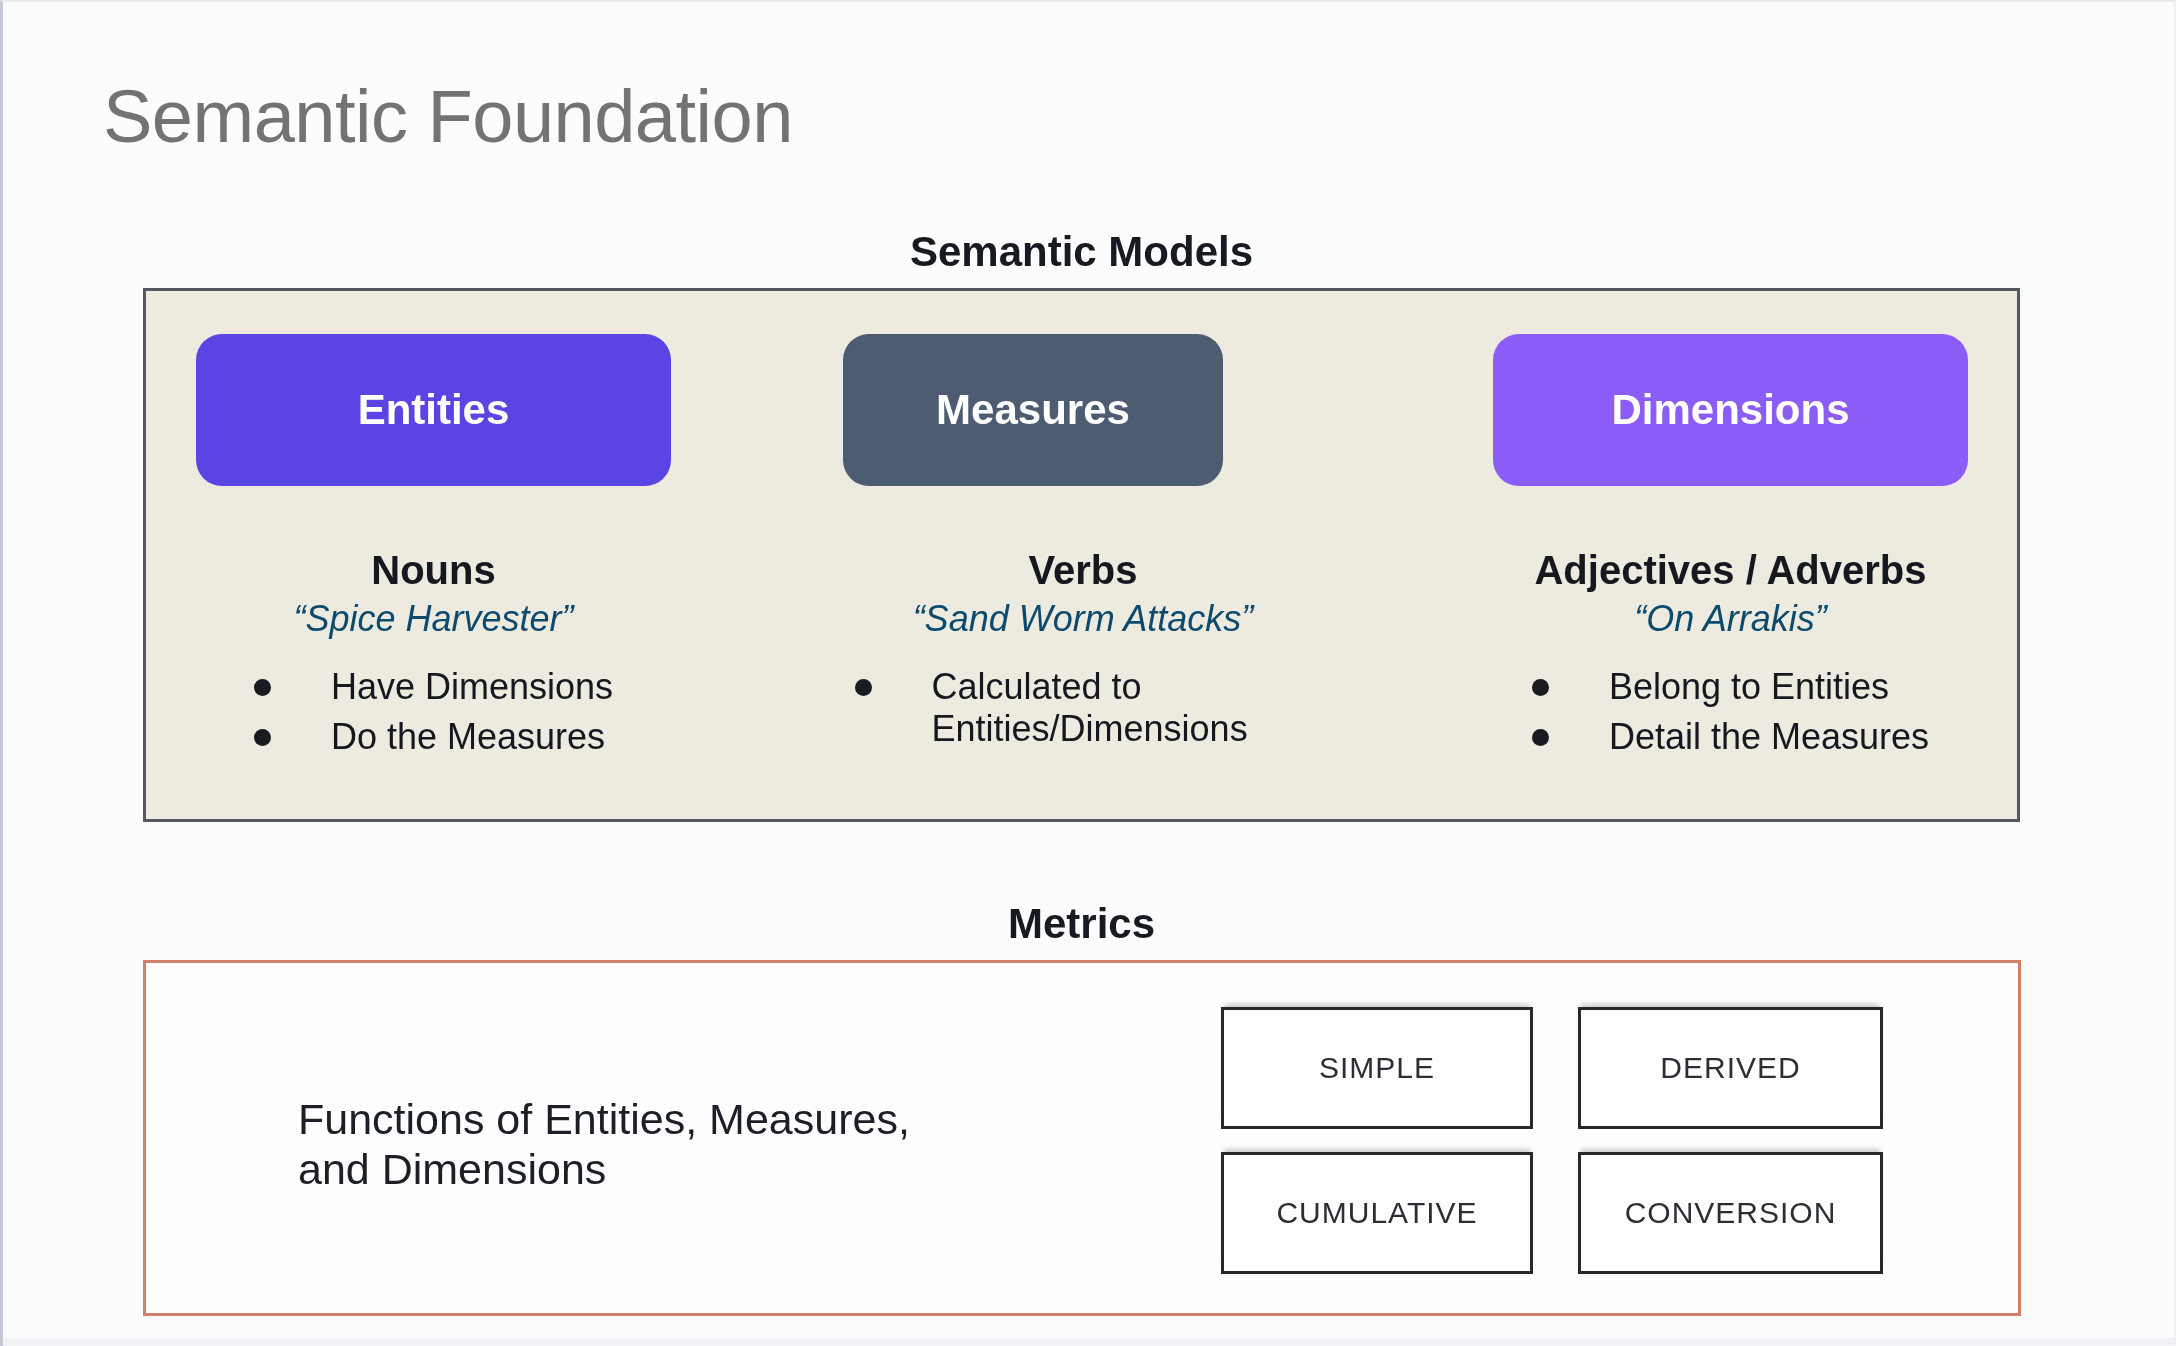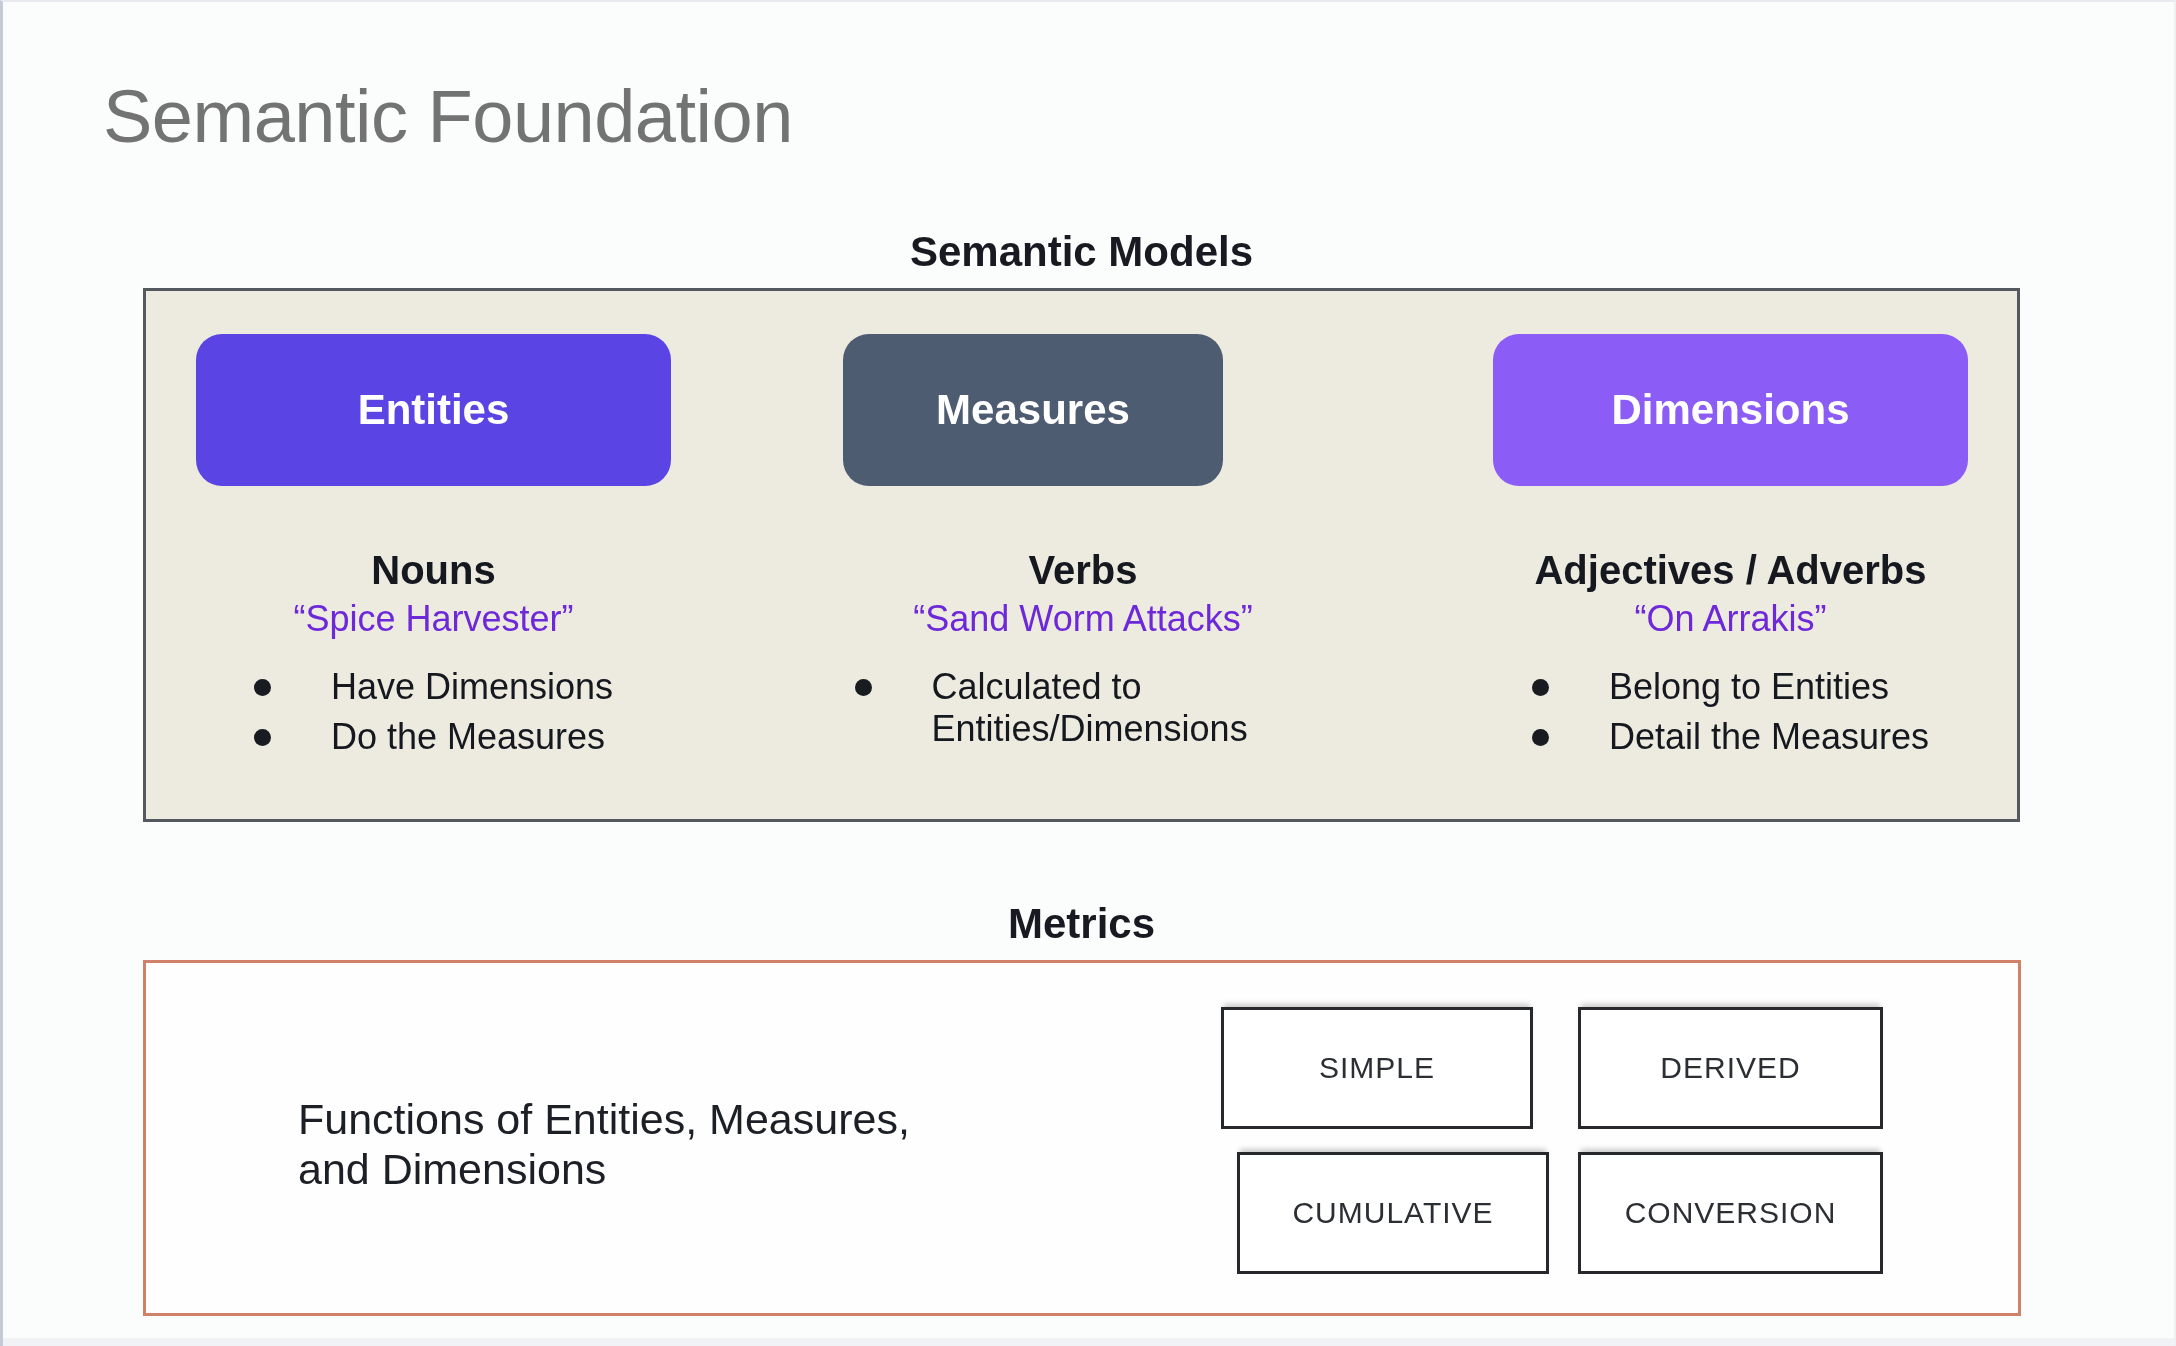--- a/index.html
+++ b/index.html
@@ -41,21 +41,21 @@
   }
   .pill-0 { left:193px;  width:475px; }
   .pill-1 { left:840px;  width:380px; }
   .pill-2 { left:1490px; width:475px; }
 
   .col { position:absolute; top:546px; text-align:center; color:#15191f; }
   .col-0 { left:193px;  width:475px; }
   .col-1 { left:840px;  width:480px; }
   .col-2 { left:1490px; width:475px; }
   .role    { font-size:40px; font-weight:700; line-height:1.1; }
-  .example { font-size:36px; color:#6d28d9; margin-top:6px; }
+  .example { font-size:36px; color:#0c4a6e; margin-top:6px;font-style:italic; }
   .bullets { display:inline-block; text-align:left; margin-top:26px; }
   .bullet-row { display:flex; margin-bottom:8px; }
   .dot {
     width:17px; height:17px; border-radius:50%;
     background:#181b20; flex:0 0 auto; margin-top:13px;
   }
   .bt { margin-left:60px; font-size:36px; line-height:1.18; }
   .col-1 .bt { max-width:380px; }
 
   .metrics-panel {
@@ -67,21 +67,21 @@
     font-size:43px; line-height:1.16; color:#1c2026;margin-top:15px;
   }
   .mbox {
     position:absolute; background:#ffffff; border:3px solid #26282c;
     display:flex; align-items:center; justify-content:center;
     font-size:30px; letter-spacing:1px; color:#2b2e33;
     box-shadow:0 -6px 5px -3px rgba(110,110,110,0.35);
   }
   .mbox-0 { left:1218px; top:1005px; width:312px; height:122px; }
   .mbox-1 { left:1575px; top:1005px; width:305px; height:122px; }
-  .mbox-2 { left:1218px; top:1150px; width:312px; height:122px;margin-left:16px; }
+  .mbox-2 { left:1218px; top:1150px; width:312px; height:122px; }
   .mbox-3 { left:1575px; top:1150px; width:305px; height:122px; }
 </style>
 </head>
 <body>
 
 <h1 class="title">Semantic Foundation</h1>
 
 <div class="section-heading sm-heading">Semantic Models</div>
 
 <div class="sm-panel"></div>

